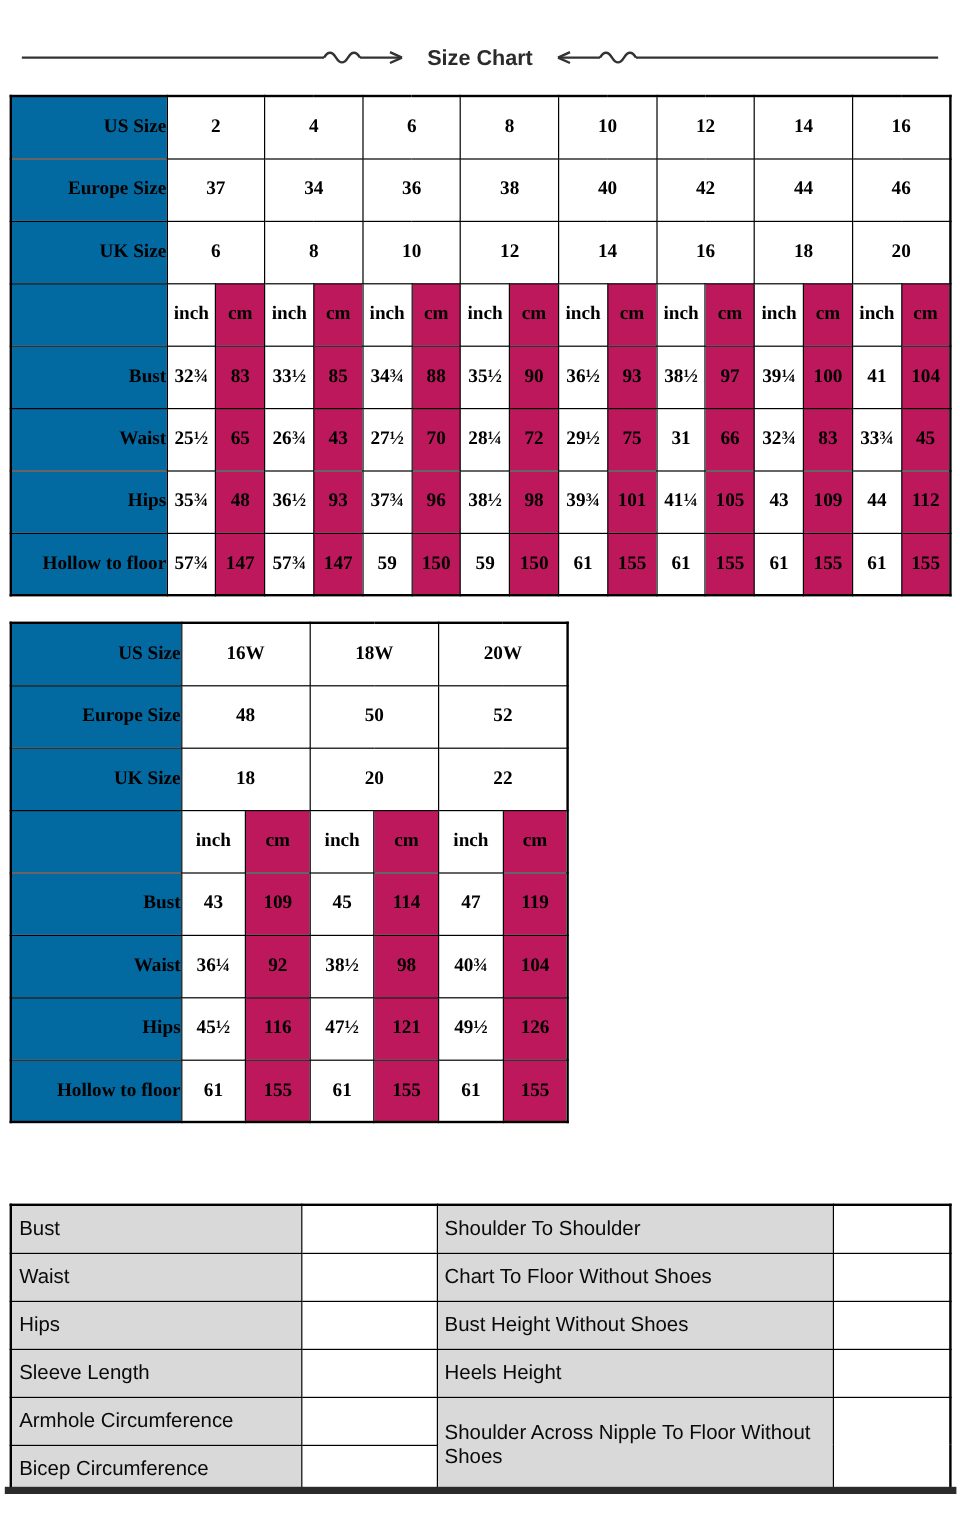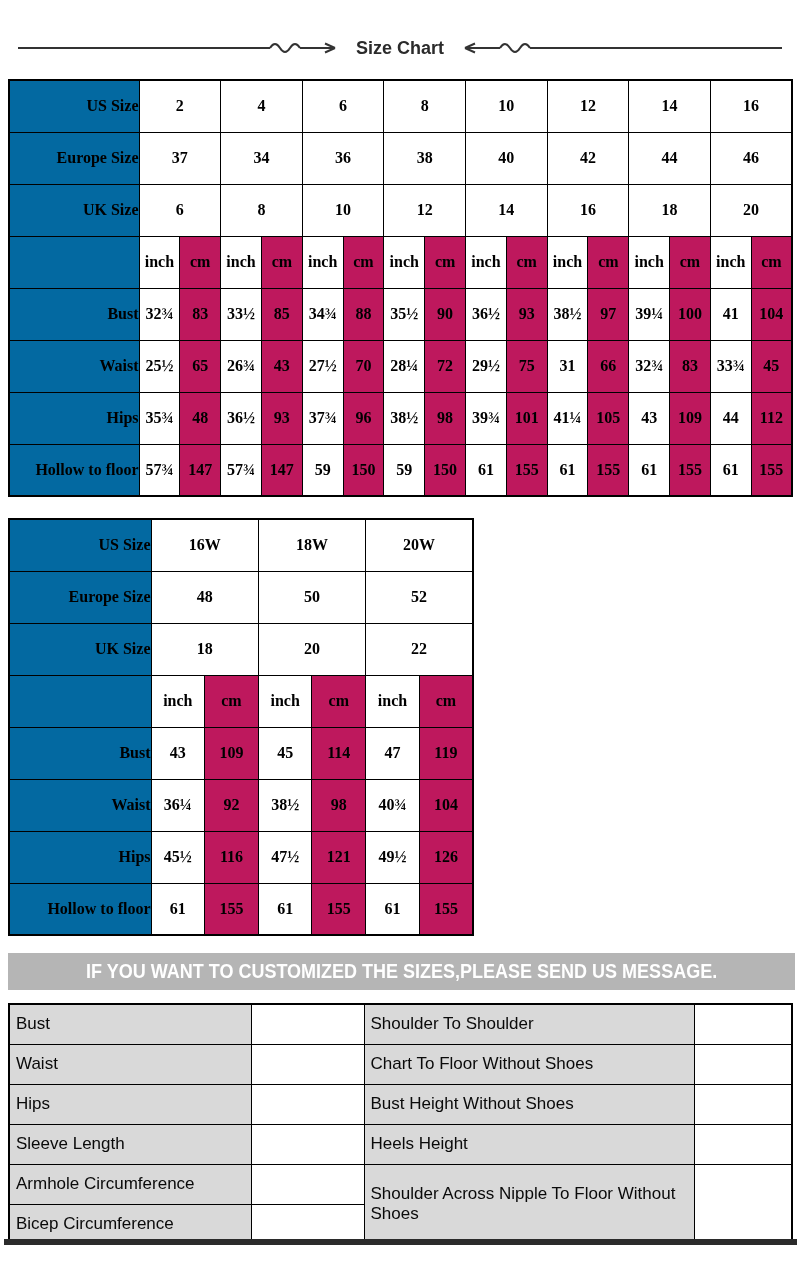--- a/index.html
+++ b/index.html
@@ -359,23 +359,20 @@
           <td class="v-in">61</td>
           <td class="v-cm">155</td>
           <td class="v-in">61</td>
           <td class="v-cm">155</td>
           <td class="v-in">61</td>
           <td class="v-cm">155</td>
         </tr>
       </tbody>
     </table>
 
-  <div class="banner">
-    <span>IF YOU WANT TO CUSTOMIZED THE SIZES,PLEASE SEND US MESSAGE.</span>
-  </div>
 
   <table id="form-table" class="form-table">
     <colgroup>
       <col style="width:242px">
       <col style="width:113px">
       <col style="width:330px">
       <col style="width:98px">
     </colgroup>
   <tbody>
         <tr>

